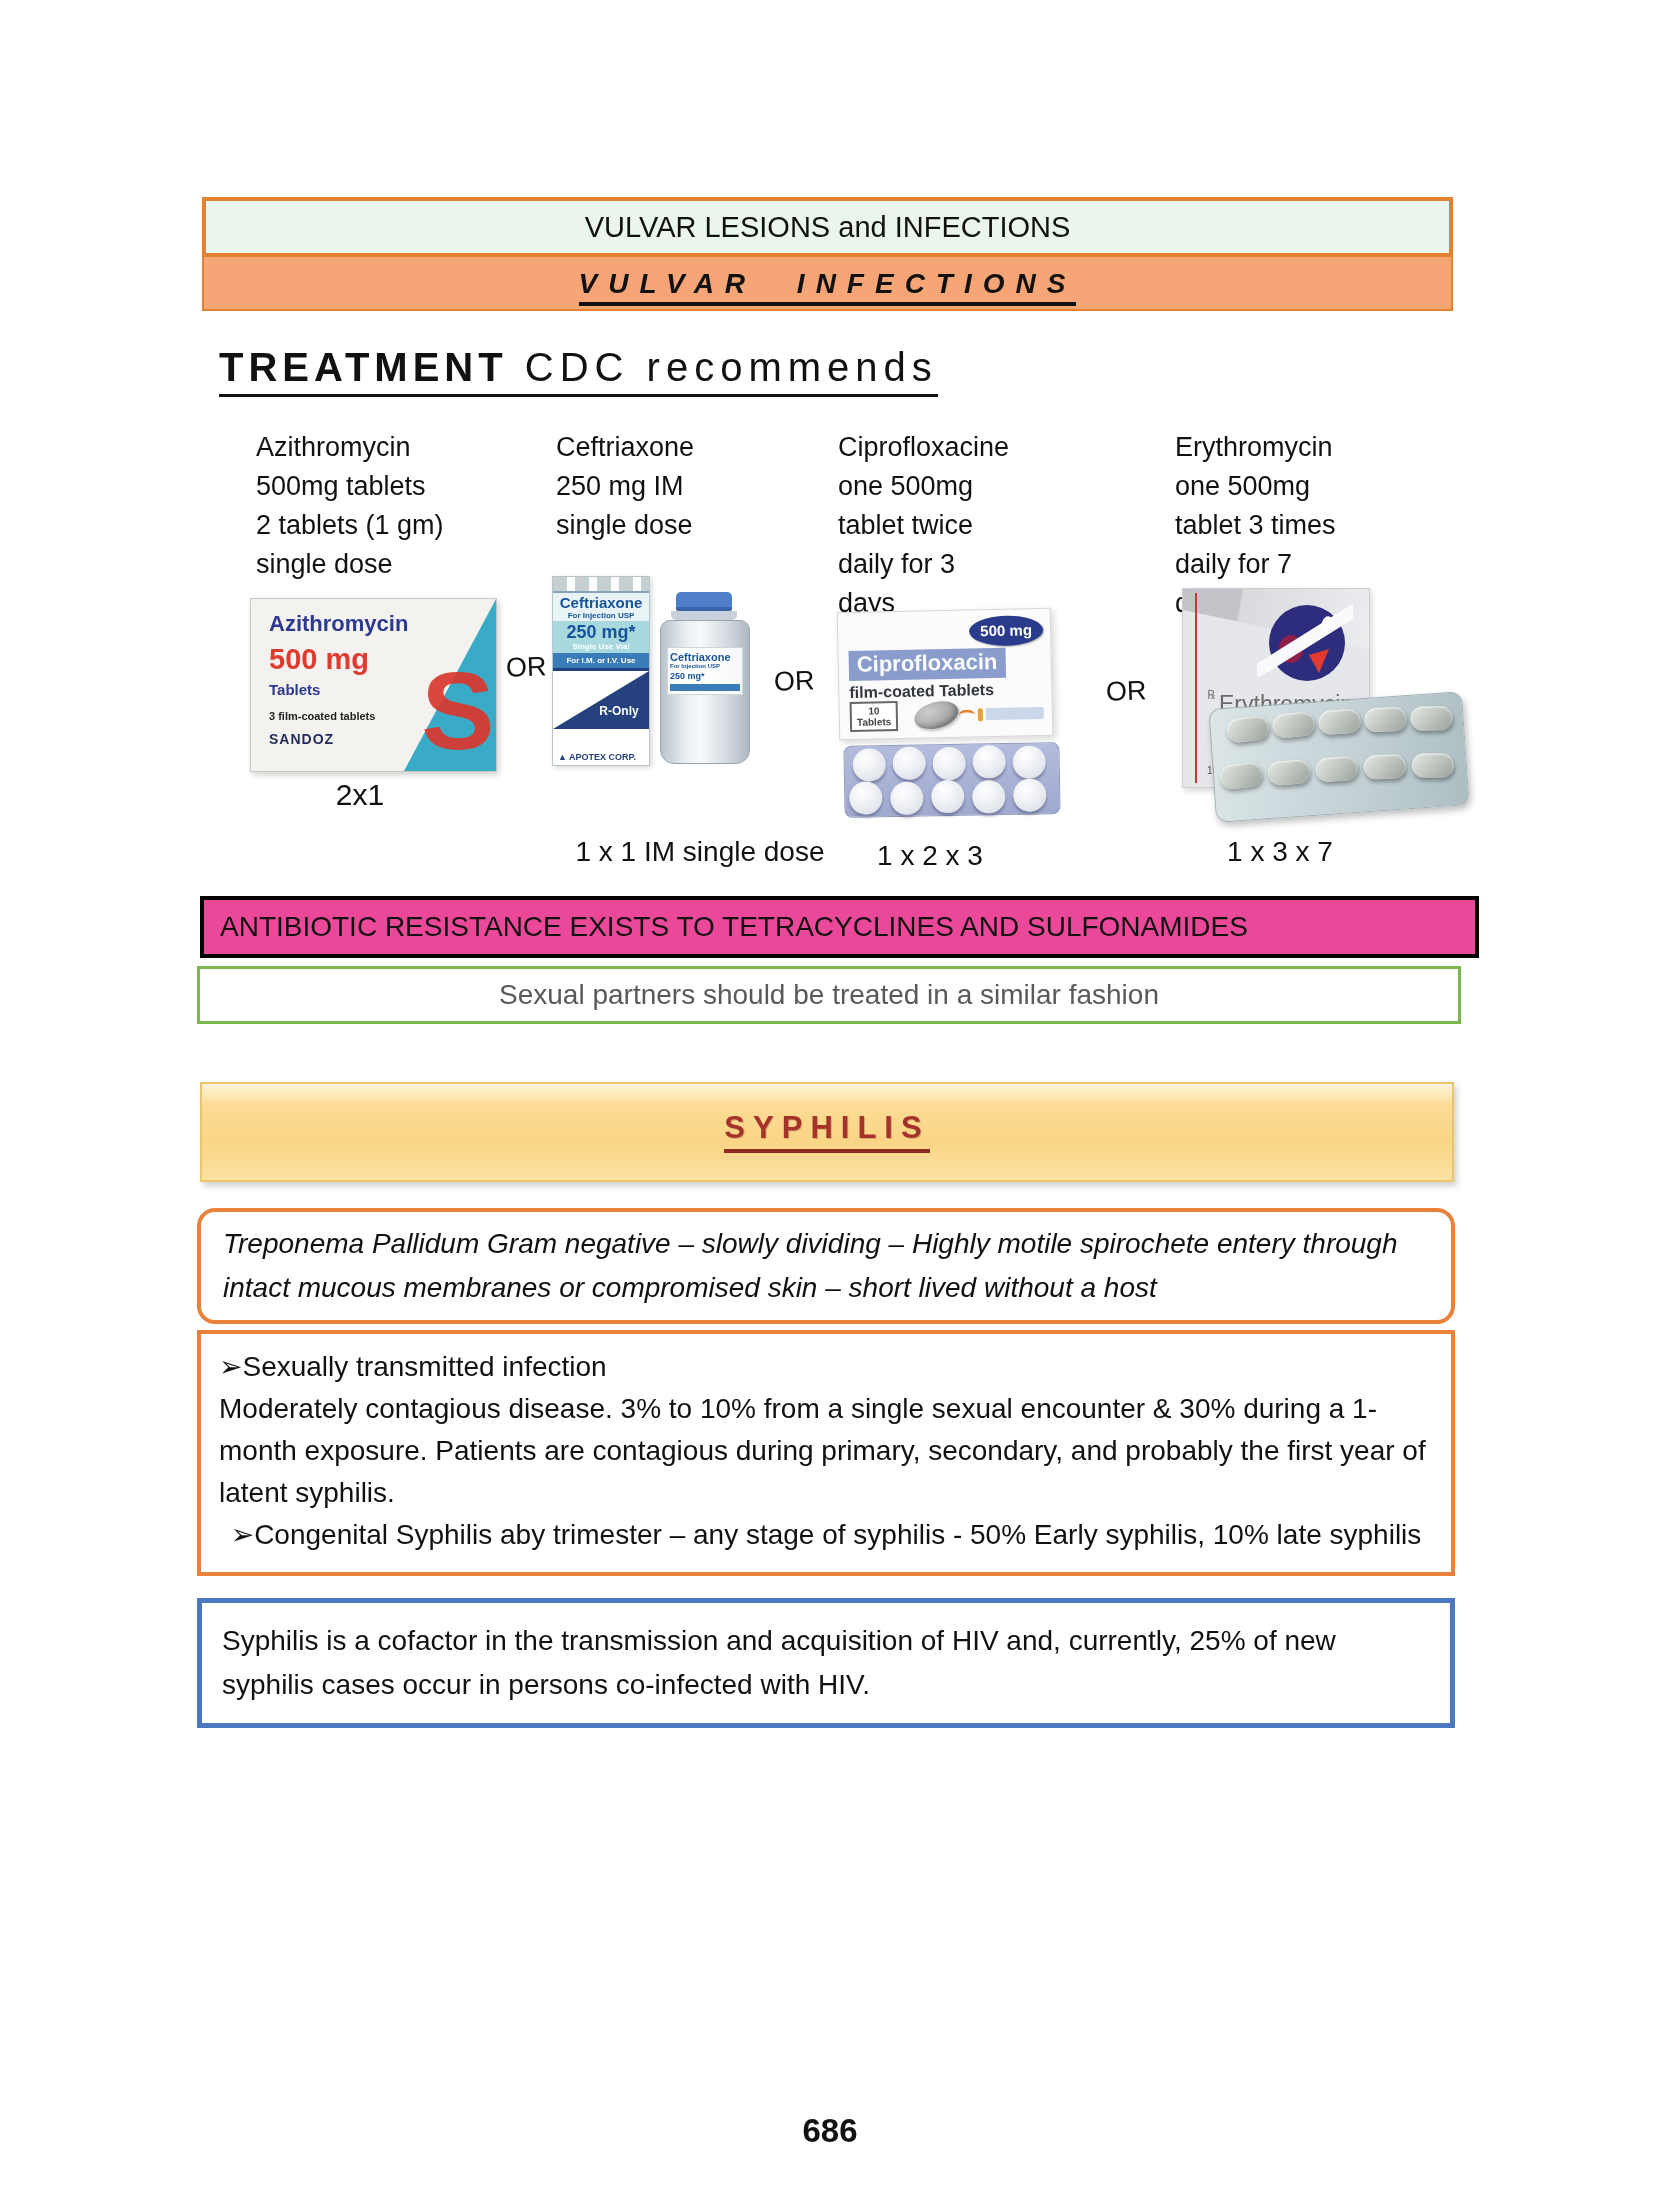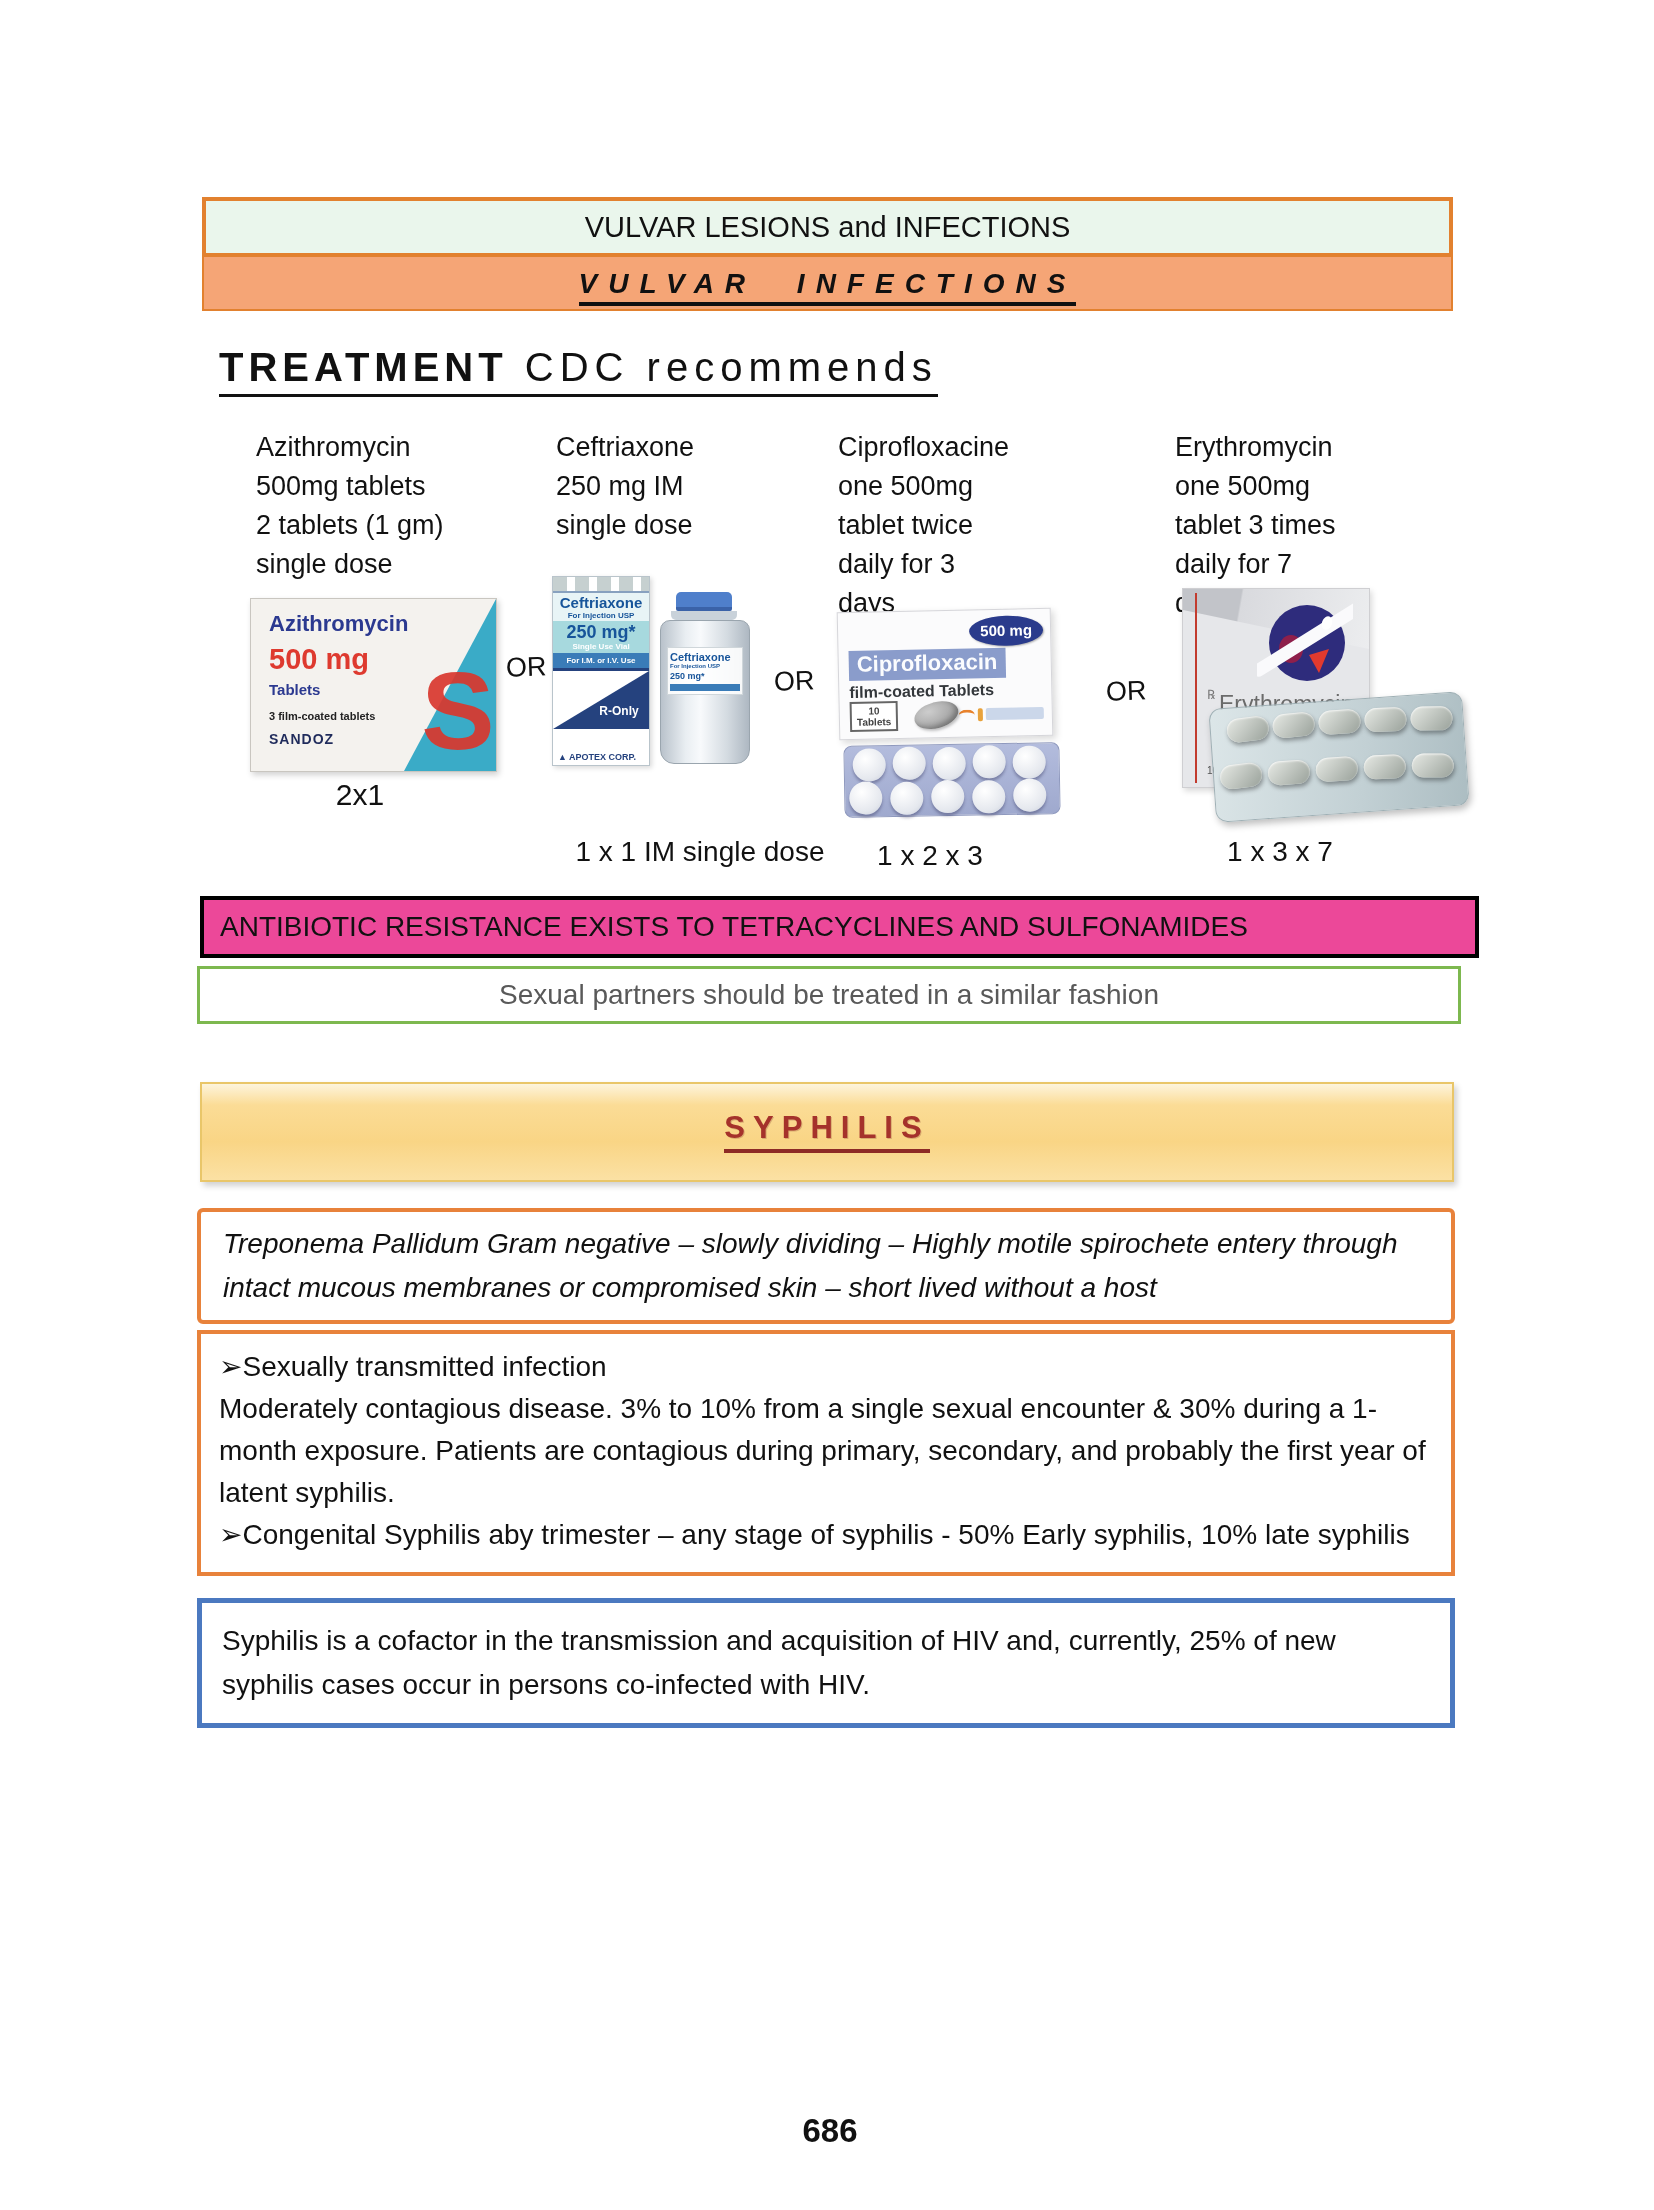--- a/index.html
+++ b/index.html
@@ -120,25 +120,25 @@
   .partner-box{left:197px;top:966px;width:1258px;height:52px;border:3px solid #7DB84F;background:#fff;
                font-size:28px;line-height:52px;text-align:center;color:#595959;}
 
   
   .syph-box{left:200px;top:1082px;width:1250px;height:96px;border:2px solid #E9C669;
             background:linear-gradient(180deg,#FDF4DC 0%,#FBDC96 22%,#F9D585 60%,#FBE1A4 100%);
             box-shadow:3px 4px 6px rgba(0,0,0,.18);text-align:center;}
   .syph-box span{display:inline-block;margin-top:26px;font-size:31px;font-weight:bold;color:#A5322B;
             letter-spacing:8px;border-bottom:4px solid #8E2B25;padding-bottom:3px;
             text-shadow:1px 1px 0 rgba(120,40,30,.25);}
-  .trep-box{left:197px;top:1208px;width:1258px;min-height:84px;border:4px solid #E8823B;border-radius:6px;
+  .trep-box{left:197px;top:1208px;width:1258px;min-height:84px;border:4px solid #E8823B;border-radius:18px;
             padding:10px 22px;box-sizing:border-box;font-style:italic;font-size:28px;line-height:44px;color:#111;}
   .facts-box{left:197px;top:1330px;width:1258px;min-height:240px;border:4px solid #E8823B;
              padding:12px 18px 16px;box-sizing:border-box;font-size:28px;line-height:42px;color:#111;}
-  .facts-box .hang{padding-left:18px;text-indent:-18px;}
+  .facts-box .hang{padding-left:18px;text-indent:-18px;text-align:center;}
   .hiv-box{left:197px;top:1598px;width:1258px;min-height:100px;border:5px solid #4B79C0;
            padding:16px 20px;box-sizing:border-box;font-size:28px;line-height:44px;color:#111;}
 
   .page-num{left:760px;top:2112px;width:140px;text-align:center;font-size:33px;font-weight:bold;color:#111;}
 </style>
 </head>
 <body>
 
 <div class="page">
 

